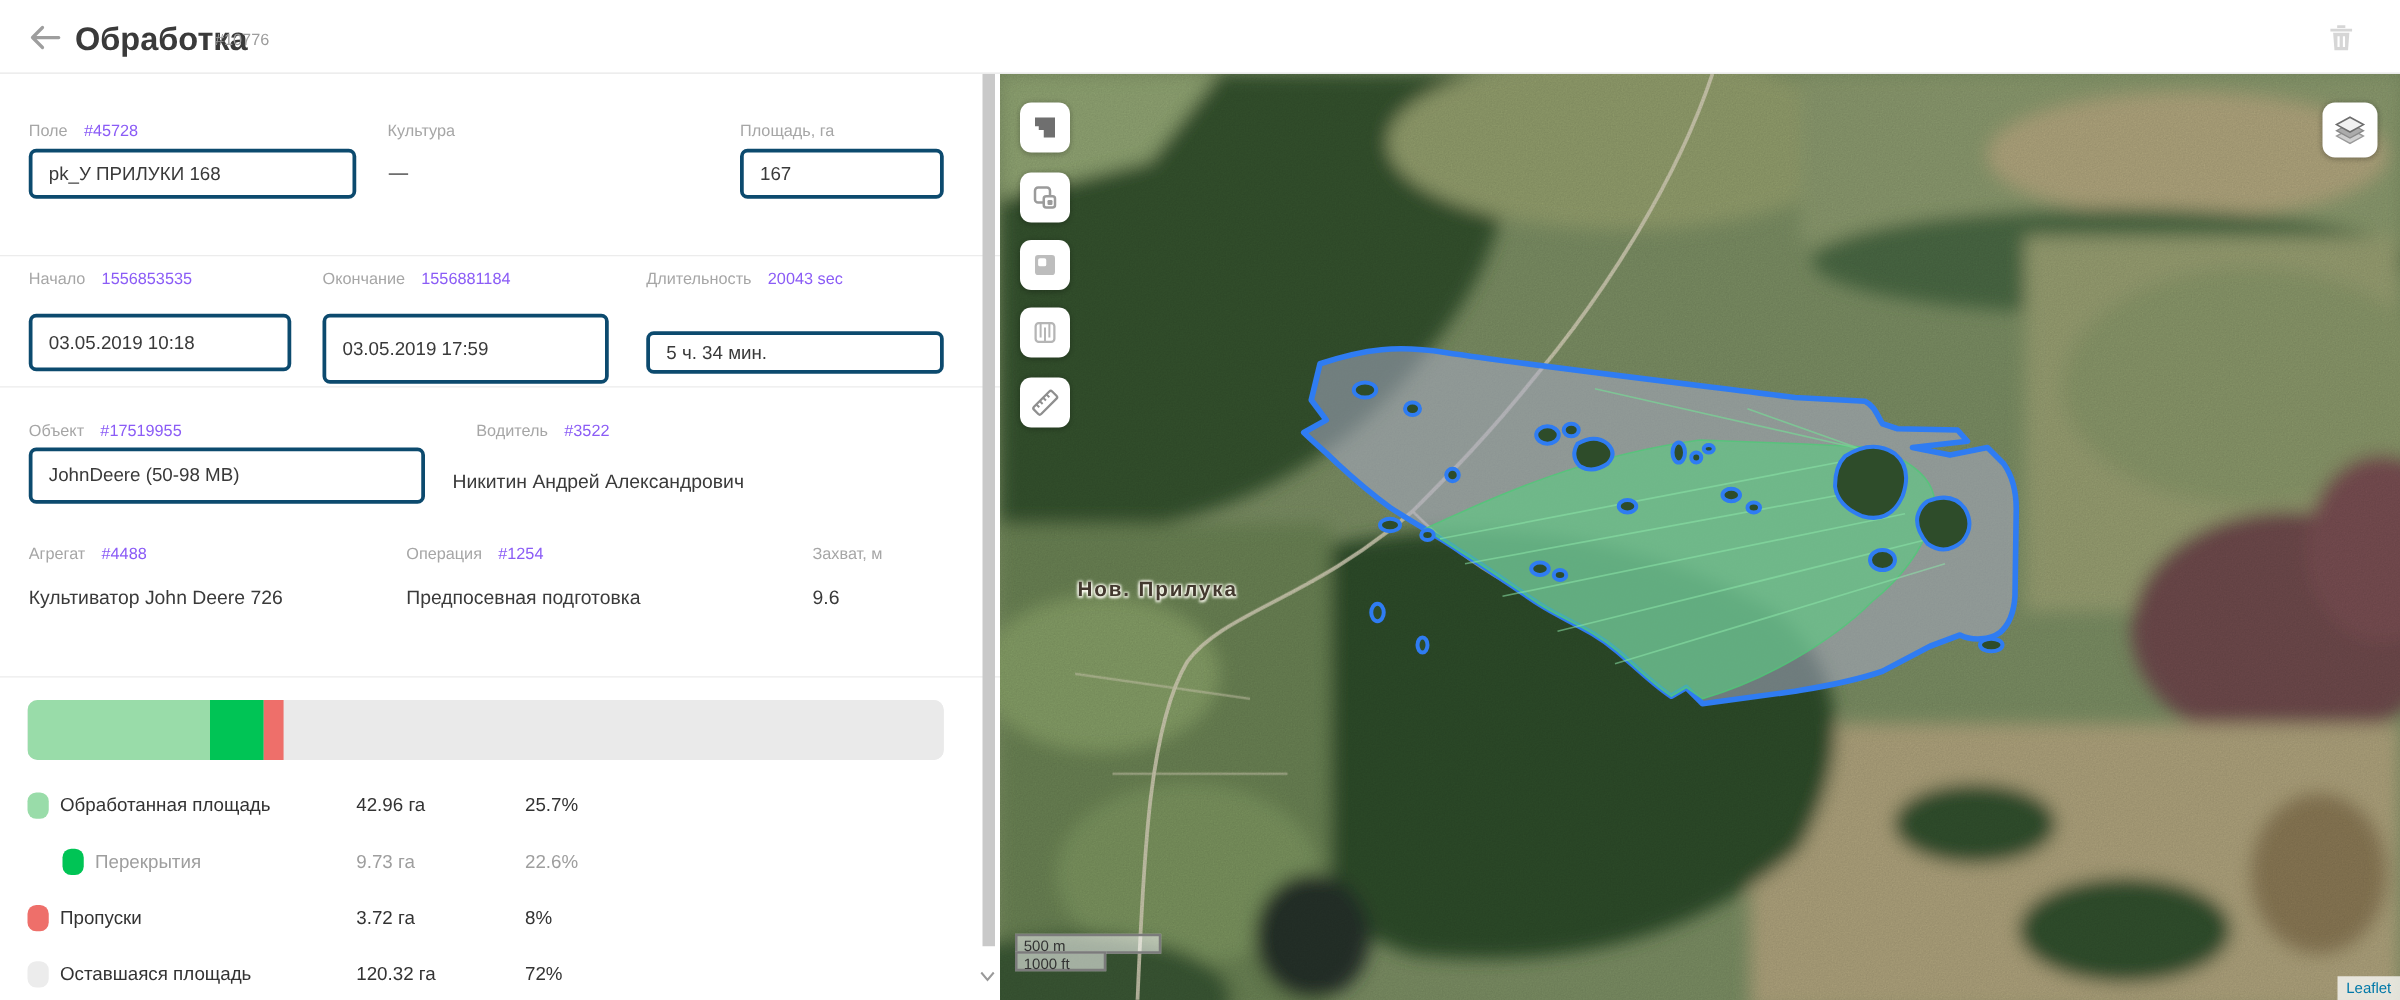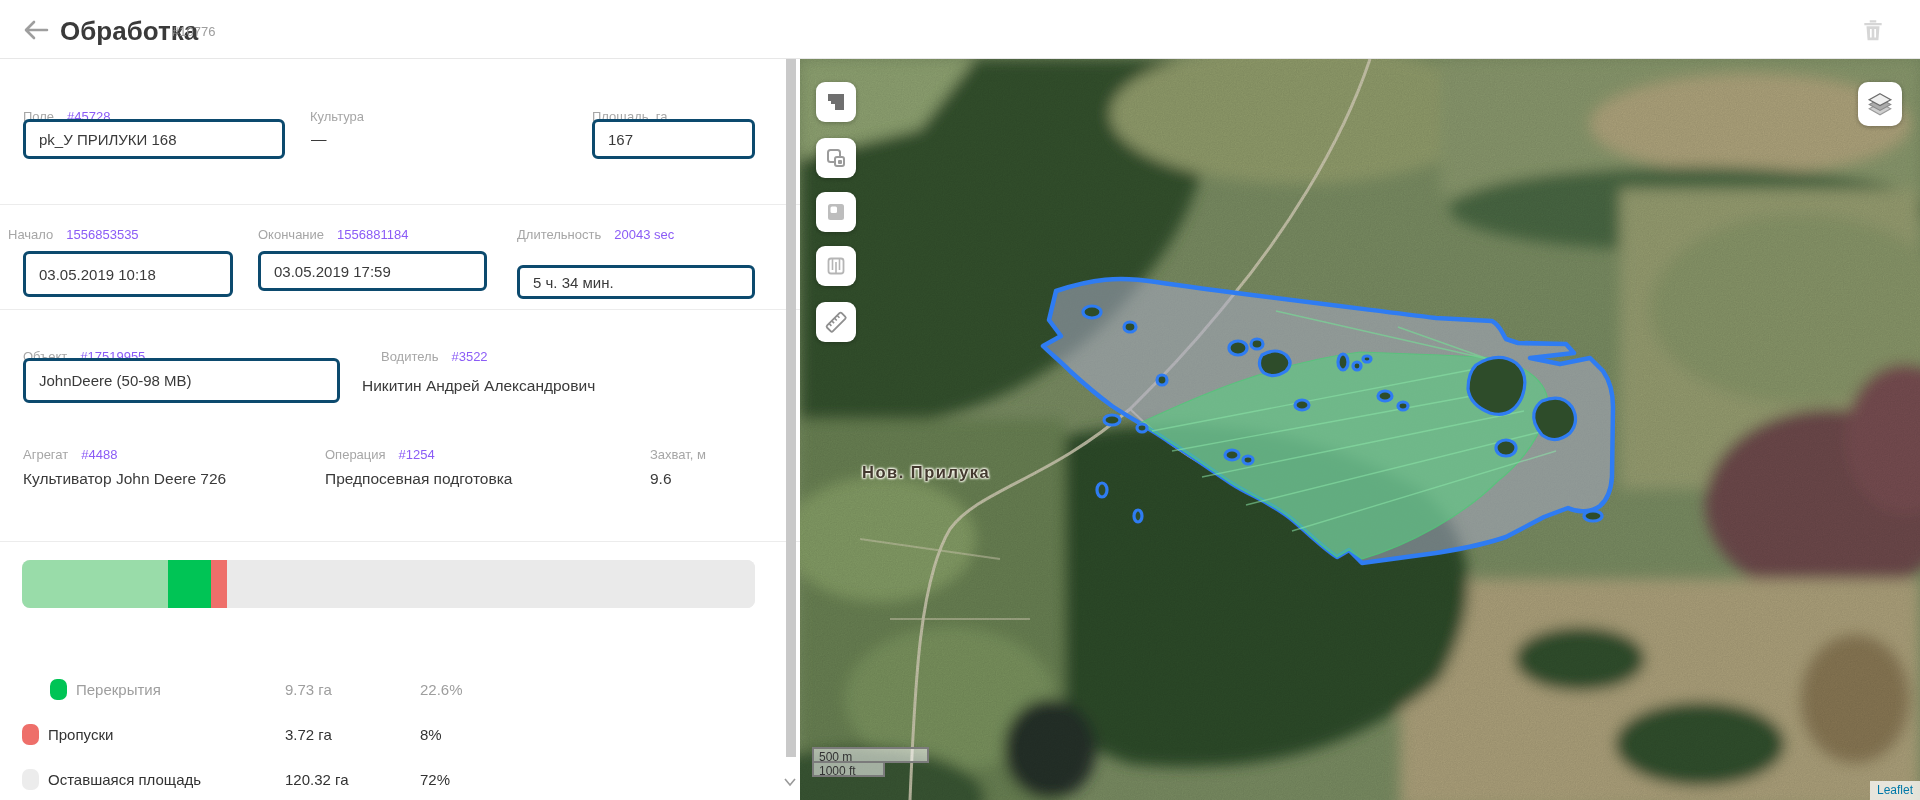--- a/index.html
+++ b/index.html
@@ -10,21 +10,21 @@
   }
   
   .header{position:absolute;left:0;top:0;width:1920px;height:58px;background:#fff;border-bottom:1px solid #e7e7e7;z-index:30;}
   .back-btn{position:absolute;left:22px;top:16px;width:28px;height:28px;cursor:pointer;display:flex;align-items:center;justify-content:center;}
   .page-title{position:absolute;left:60px;top:16px;font-size:26px;font-weight:700;color:#3a3a3a;}
   .page-id{position:absolute;left:172px;top:24px;font-size:13px;color:#9d9d9d;}
   .delete-btn{position:absolute;right:34px;top:17px;width:26px;height:26px;cursor:pointer;}
   
   .panel{position:absolute;left:0;top:59px;width:800px;height:741px;background:#fff;z-index:20;}
   .divider{position:absolute;left:0;width:800px;height:1px;background:#ececec;}
-  .lbl-row{position:absolute;display:flex;gap:13px;font-size:13px;align-items:flex-end;margin-top:12px;}
+  .lbl-row{position:absolute;display:flex;gap:13px;font-size:13px;align-items:flex-end;}
   .lbl{color:#a6a6a6;}
   .lbl-id{color:#8b5cf6;}
   .fld{position:absolute;border:3px solid #0c4a6e;border-radius:6px;background:#fff;
        font-family:"Liberation Sans","DejaVu Sans",sans-serif;font-size:15px;color:#3a3a3a;
        padding:0 13px;box-sizing:border-box;outline:none;}
   .plain-val{position:absolute;font-size:15.5px;color:#3a3a3a;white-space:nowrap;}
   
   .progress{position:absolute;left:22px;top:501px;width:733px;height:48px;border-radius:8px;overflow:hidden;background:#eaeaea;display:flex;}
   .progress .seg{height:100%;}
   
@@ -87,30 +87,30 @@
     <span class="lbl">Культура</span>
   </div>
   <div class="plain-val" style="left:311px;top:71px;">—</div>
   <div class="lbl-row" style="left:592px;top:38px;">
     <span class="lbl">Площадь, га</span>
   </div>
   <input class="fld" style="left: 592px; top: 60px; width: 163px; height: 40px;" readonly="" value="167">
 
   <div class="divider" style="top:145px;"></div>
 
-  <div class="lbl-row" style="left:8px;top:156px;">
+  <div class="lbl-row" style="left:23px;top:156px;">
     <span class="lbl">Начало</span>
     <span class="lbl-id">1556853535</span>
   </div>
   <input class="fld" style="left: 23px; top: 192px; width: 210px; height: 46px;" readonly="" value="03.05.2019 10:18">
   <div class="lbl-row" style="left:258px;top:156px;">
     <span class="lbl">Окончание</span>
     <span class="lbl-id">1556881184</span>
   </div>
-  <input class="fld" style="left: 258px; top: 192px; width: 229px; height: 40px;" readonly="" value="03.05.2019 17:59">
+  <input class="fld" style="left: 258px; top: 192px; width: 229px; height: 56px;" readonly="" value="03.05.2019 17:59">
   <div class="lbl-row" style="left:517px;top:156px;">
     <span class="lbl">Длительность</span>
     <span class="lbl-id">20043 sec</span>
   </div>
   <input class="fld" style="left: 517px; top: 206px; width: 238px; height: 34px;" readonly="" value="5 ч. 34 мин.">
 
   <div class="divider" style="top:250px;"></div>
 
   <div class="lbl-row" style="left:23px;top:278px;">
     <span class="lbl">Объект</span>
@@ -140,20 +140,26 @@
 
   <div class="divider" style="top:482px;"></div>
 
   <div class="progress">
       <div class="seg" style="width: 19.9%; background: rgb(153, 220, 169);"></div>
       <div class="seg" style="width: 5.9%; background: rgb(0, 196, 85);"></div>
       <div class="seg" style="width: 2.2%; background: rgb(238, 111, 106);"></div>
       <div class="seg" style="width: 72%; background: rgb(234, 234, 234);"></div>
     </div>
 
+  <div class="legend-row" style="top:566px;">
+    <span class="sw" style="background: rgb(153, 220, 169);"></span>
+    <span class="lg-label">Обработанная площадь</span>
+    <span class="lg-area">42.96 га</span>
+    <span class="lg-pct">25.7%</span>
+  </div>
   <div class="legend-row muted indent" style="top:611px;">
     <span class="sw" style="background: rgb(0, 196, 85);"></span>
     <span class="lg-label">Перекрытия</span>
     <span class="lg-area">9.73 га</span>
     <span class="lg-pct">22.6%</span>
   </div>
   <div class="legend-row" style="top:656px;">
     <span class="sw" style="background: rgb(238, 111, 106);"></span>
     <span class="lg-label">Пропуски</span>
     <span class="lg-area">3.72 га</span>

